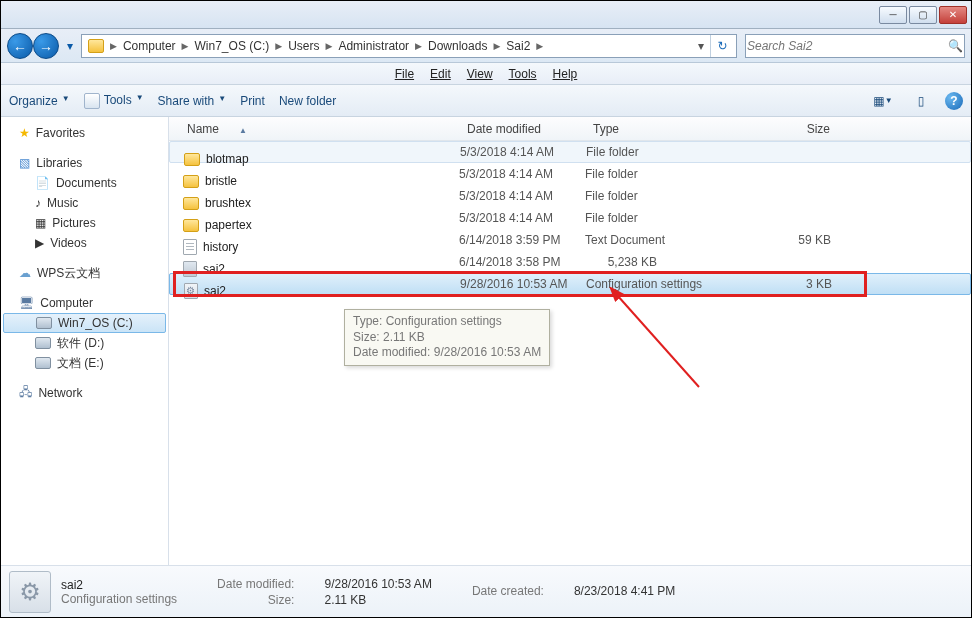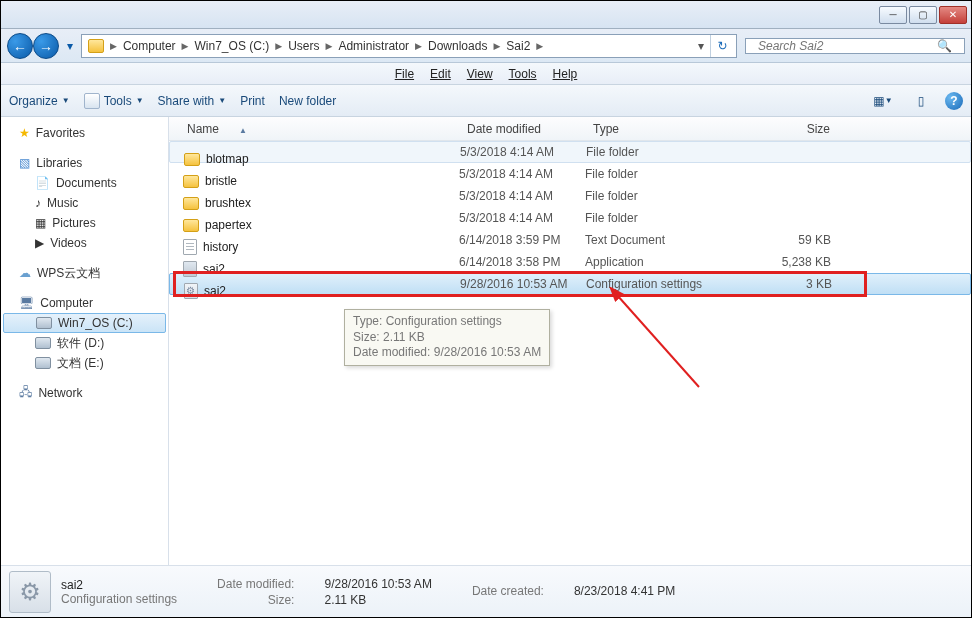--- a/index.html
+++ b/index.html
@@ -12,30 +12,30 @@
 .navbar { height: 34px; background: linear-gradient(#e8eef7,#dce8f4); display: flex; align-items: center; padding: 0 6px; gap: 4px; border-bottom: 1px solid #b8c8d8; }
 .nav-arrows { display: flex; }
 .nav-arrow { width: 26px; height: 26px; border-radius: 50%; background: radial-gradient(circle at 30% 30%, #3a9ae8, #0a5aa8); color: #fff; display: flex; align-items: center; justify-content: center; font-size: 14px; border: 1px solid #0a4a88; cursor: pointer; }
 .nav-dd { width: 14px; height: 26px; display: flex; align-items: center; justify-content: center; color: #0a5aa8; cursor: pointer; }
 .addressbar { flex: 1; height: 24px; background: #fff; border: 1px solid #8aa0b8; display: flex; align-items: center; padding: 0 2px; }
 .folder-icon-sm { width: 16px; height: 14px; background: linear-gradient(#ffe79c,#f5c23e); border: 1px solid #d4a017; border-radius: 2px; margin: 0 4px; }
 .crumb { display: flex; align-items: center; color: #333; padding: 0 4px; cursor: pointer; height: 22px; }
 .crumb-sep { color: #666; padding: 0 2px; font-size: 9px; }
 .addr-dd { width: 18px; text-align: center; color: #555; cursor: pointer; }
 .addr-refresh { width: 24px; text-align: center; color: #1a6ab8; cursor: pointer; border-left: 1px solid #c0d0e0; height: 22px; line-height: 22px; }
-.searchbox { width: 220px; height: 16px; background: #fff; border: 1px solid #8aa0b8; display: flex; align-items: center; padding: 0 12px; margin-left: 4px; }
+.searchbox { width: 220px; height: 24px; background: #fff; border: 1px solid #8aa0b8; display: flex; align-items: center; padding: 0 1px; margin-left: 4px; }
 .searchbox input { border: none; outline: none; flex: 1; font-style: italic; color: #888; background: transparent; }
 .search-icon { color: #1a6ab8; cursor: pointer; }
 
 .menubar { height: 22px; background: linear-gradient(#f4f8fc,#e8eef7); border-bottom: 1px solid #c8d4e0; display: flex; align-items: center; padding: 0 4px; justify-content: center; }
 .menu-item { padding: 2px 8px; cursor: pointer; color: #222; }
 .m-underline { text-decoration: underline; }
 
 .toolbar { height: 32px; background: linear-gradient(#f4f8fc,#e4ecf5); border-bottom: 1px solid #c8d4e0; display: flex; align-items: center; padding: 0 8px; gap: 14px; }
-.tool-link { color: #1a4a7a; cursor: pointer; display: flex; align-items: center; gap: 4px; }
+.tool-link { color: #1a4a7a; cursor: pointer; display: flex; gap: 4px; }
 .tool-dd { font-size: 8px; color: #1a4a7a; }
 .tool-right { margin-left: auto; display: flex; align-items: center; gap: 10px; color: #1a4a7a; }
 .tool-iconbox { width: 28px; height: 22px; display: flex; align-items: center; justify-content: center; cursor: pointer; }
 .help-icon { width: 18px; height: 18px; border-radius: 50%; background: radial-gradient(circle at 30% 30%, #6ab8f0, #1a6ab8); color: #fff; text-align: center; line-height: 18px; font-weight: bold; cursor: pointer; }
 
 .body-row { display: flex; height: 448px; }
 .navpane { width: 168px; border-right: 1px solid #d8e0ea; padding: 6px 0; overflow: hidden; background: #fff; }
 .np-group { margin-bottom: 10px; }
 .np-item { display: flex; align-items: center; padding: 2px 4px 2px 18px; color: #333; cursor: pointer; gap: 6px; height: 20px; }
 .np-item.sub { padding-left: 34px; }
@@ -271,21 +271,20 @@
           <div class="fc-date">6/14/2018 3:59 PM</div>
           <div class="fc-type">Text Document</div>
           <div class="fc-size">59 KB</div>
         </div>
         <div class="file-row">
           <div class="fc-name">
             <span class="file-icon app"></span>
             <span>sai2</span>
           </div>
           <div class="fc-date">6/14/2018 3:58 PM</div>
-          <div class="fc-type">Application</div>
           <div class="fc-size">5,238 KB</div>
         </div>
         <div class="file-row sel-strong">
           <div class="fc-name">
             <span class="file-icon cfg"></span>
             <span>sai2</span>
           </div>
           <div class="fc-date">9/28/2016 10:53 AM</div>
           <div class="fc-type">Configuration settings</div>
           <div class="fc-size">3 KB</div>

